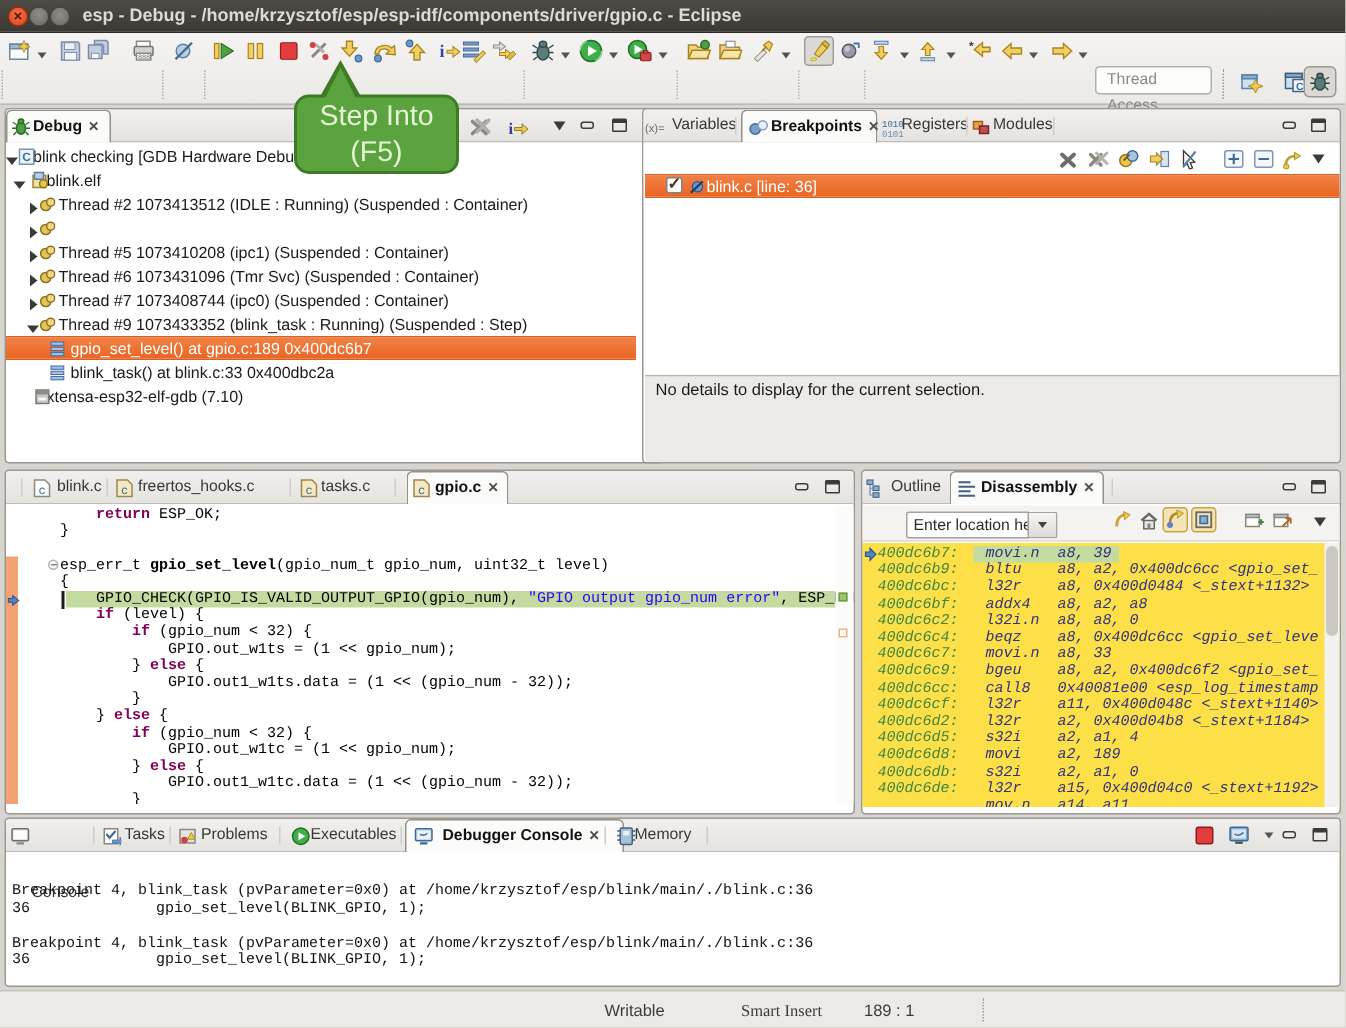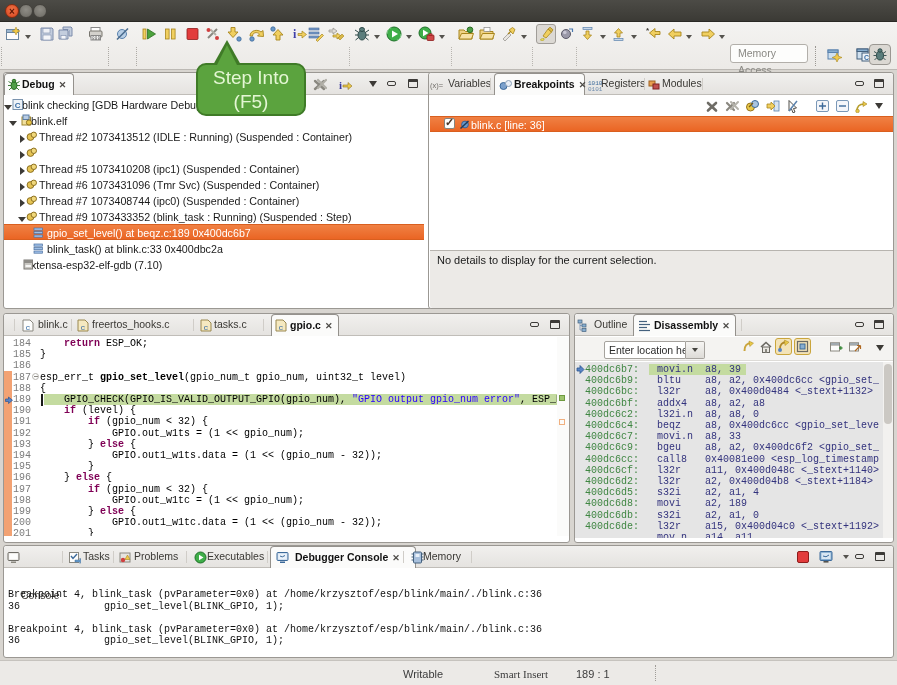--- a/index.html
+++ b/index.html
@@ -38,20 +38,21 @@
 .addr { color:#3f8642; }
 .asm { color:#32327d; }
 </style>
 </head>
 <body>
 
 <div class="abs" id="titlebar">
   <div class="winbtn" style="left:5px; background:radial-gradient(circle at 50% 40%, #ef7547, #d8431e); border:1px solid #872d11; color:#5e1505; font-size:10px; font-weight:bold; text-align:center; line-height:13px;">×</div>
   <div class="winbtn" style="left:19px; background:radial-gradient(circle at 50% 40%, #8f8d86, #6b6962); border:1px solid #44423d;"></div>
   <div class="winbtn" style="left:33px; background:radial-gradient(circle at 50% 40%, #8f8d86, #6b6962); border:1px solid #44423d;"></div>
+  <div id="title-text">esp - Debug - /home/krzysztof/esp/esp-idf/components/driver/gpio.c - Eclipse</div>
 </div>
 
 <div class="abs" id="toolbar">
   <div id="tb-icons">
   <div class="tbsep" style="left:1px;"></div>
 
   <svg class="abs" style="left:5px; top:4px;" width="16" height="16">
         <rect x="1.5" y="3.5" width="12" height="10" fill="#fdfdfc" stroke="#6b86a0"></rect>
         <rect x="1.5" y="3.5" width="12" height="3" fill="#9db8d2" stroke="#6b86a0"></rect>
         <path d="M11 1 L12.2 3.8 L15 5 L12.2 6.2 L11 9 L9.8 6.2 L7 5 L9.8 3.8 Z" fill="#f0c94a" stroke="#a8861c" stroke-width="0.5"></path>
@@ -249,21 +250,21 @@
       <g stroke="#2e4a49" stroke-width="0.9">
         <line x1="4.5" y1="6" x2="2" y2="4.5"></line>
         <line x1="11.5" y1="6" x2="14" y2="4.5"></line>
         <line x1="4.5" y1="8.5" x2="1.5" y2="8.5"></line>
         <line x1="11.5" y1="8.5" x2="14.5" y2="8.5"></line>
         <line x1="4.5" y1="11" x2="2.5" y2="13"></line>
         <line x1="11.5" y1="11" x2="13.5" y2="13"></line>
       </g>
     </svg>
 
-  <div class="abs" style="left:730px; top:22px; width:78px; height:19px; background:#fdfdfc; border:1px solid #b2afaa; border-radius:3px; color:#8a8984; line-height:17px; padding-left:7px; font-size:10.5px;">Memory Access</div>
+  <div class="abs" style="left:730px; top:22px; width:78px; height:19px; background:#fdfdfc; border:1px solid #b2afaa; border-radius:3px; color:#8a8984; line-height:17px; padding-left:7px; font-size:10.5px;">Thread Access</div>
   <div class="abs" style="left:815px; top:24px; width:1px; height:20px; border-left:1px dotted #9a9792;"></div>
 </div>
 
 <div class="panel" id="debug-panel" style="left:3px; top:72px; width:440px; height:237px;">
   <div class="tabbar"></div>
   <div class="tab tab-active" style="left:0; width:70px; padding-left:17px;">Debug<span class="closex">✕</span></div>
   <svg class="abs" style="left:3px; top:5px; z-index:2;" width="14" height="14">
       <ellipse cx="7" cy="7.5" rx="3" ry="4" fill="#4f9e47" stroke="#2a6e24"></ellipse>
       <ellipse cx="7" cy="2.8" rx="1.8" ry="1.5" fill="#4f9e47" stroke="#2a6e24"></ellipse>
       <g stroke="#2a6e24" stroke-width="0.9">
@@ -277,21 +278,21 @@
     </svg>
   <div id="debug-tree" style="position:absolute; left:0; top:23px; right:0; bottom:0; overflow:hidden;">
     <div class="trow" style="left:18px; top:1px;">blink checking [GDB Hardware Debugging]</div>
     <div class="trow" style="left:27px; top:17px;">blink.elf</div>
     <div class="trow" style="left:35px; top:33px;">Thread #2 1073413512 (IDLE : Running) (Suspended : Container)</div>
     <div class="trow" style="left:35px; top:65px;">Thread #5 1073410208 (ipc1) (Suspended : Container)</div>
     <div class="trow" style="left:35px; top:81px;">Thread #6 1073431096 (Tmr Svc) (Suspended : Container)</div>
     <div class="trow" style="left:35px; top:97px;">Thread #7 1073408744 (ipc0) (Suspended : Container)</div>
     <div class="trow" style="left:35px; top:113px;">Thread #9 1073433352 (blink_task : Running) (Suspended : Step)</div>
     <div class="trow sel-orange" style="left:0; top:128px; width:420px;"></div>
-    <div class="trow" style="left:43px; top:129px; color:#fff; z-index:2;">gpio_set_level() at beqz.c:189 0x400dc6b7</div>
+    <div class="trow" style="left:43px; top:129px; color:#fff; z-index:2;">gpio_set_level() at gpio.c:189 0x400dc6b7</div>
     <div class="trow" style="left:43px; top:145px;">blink_task() at blink.c:33 0x400dbc2a</div>
     <div class="trow" style="left:27px; top:161px;">xtensa-esp32-elf-gdb (7.10)</div>
     
     <div class="expander exp-open" style="left:0px; top:3px;"></div>
     <div class="expander exp-open" style="left:5px; top:19px;"></div>
     <div class="expander exp-closed" style="left:16px; top:35px;"></div>
     <div class="expander exp-closed" style="left:16px; top:51px;"></div>
     <div class="expander exp-closed" style="left:16px; top:67px;"></div>
     <div class="expander exp-closed" style="left:16px; top:83px;"></div>
     <div class="expander exp-closed" style="left:16px; top:99px;"></div>
@@ -482,38 +483,20 @@
   <div class="minbox" style="right:30px; top:8px;"></div>
   <div class="maxbox" style="right:9px; top:6px;"></div>
   <div id="editor-body" style="position:absolute; left:0; top:23px; right:0; bottom:6px; overflow:hidden;">
 
     <div class="abs" style="left:0; top:34px; width:8px; height:172px; background:#f2a273;"></div>
 
     <svg class="abs" style="left:1px; top:59px;" width="9" height="9">
         <path d="M0.5 3 L3.5 3 L3.5 1 L7.5 4.25 L3.5 7.5 L3.5 5.5 L0.5 5.5 Z" fill="#5883c4" stroke="#2c5590" stroke-width="0.7"></path>
       </svg>
 
-    <div class="mono lnum" style="position:absolute; left:9px; top:1px; width:18px; text-align:right; line-height:11.2px;">184
-185
-186
-187
-188
-189
-190
-191
-192
-193
-194
-195
-196
-197
-198
-199
-200
-201</div>
 
     <div class="abs" style="left:28px; top:36px; width:7px; height:7px; border:1px solid #b5b3ae; border-radius:50%; background:#fcfcfb;"></div>
     <div class="abs" style="left:29.5px; top:39px; width:4px; height:1px; background:#8a8883;"></div>
 
     <div class="abs" style="left:40px; top:57px; width:513px; height:11px; background:#c4dba0;"></div>
 
     <div class="abs" style="left:37px; top:56.5px; width:2px; height:12px; background:#1a1a1a;"></div>
 
     <div class="mono" style="position:absolute; left:36px; top:1px; line-height:11.2px; color:#000;"><div>    <span class="kw">return</span> ESP_OK;</div><div>}</div><div>&nbsp;</div><div>esp_err_t <span class="fn">gpio_set_level</span>(gpio_num_t gpio_num, uint32_t level)</div><div>{</div><div>    GPIO_CHECK(GPIO_IS_VALID_OUTPUT_GPIO(gpio_num), <span class="str">"GPIO output gpio_num error"</span>, ESP_ERR_INVALID_ARG);</div><div>    <span class="kw">if</span> (level) {</div><div>        <span class="kw">if</span> (gpio_num &lt; 32) {</div><div>            GPIO.out_w1ts = (1 &lt;&lt; gpio_num);</div><div>        } <span class="kw">else</span> {</div><div>            GPIO.out1_w1ts.data = (1 &lt;&lt; (gpio_num - 32));</div><div>        }</div><div>    } <span class="kw">else</span> {</div><div>        <span class="kw">if</span> (gpio_num &lt; 32) {</div><div>            GPIO.out_w1tc = (1 &lt;&lt; gpio_num);</div><div>        } <span class="kw">else</span> {</div><div>            GPIO.out1_w1tc.data = (1 &lt;&lt; (gpio_num - 32));</div><div>        }</div></div>
 
@@ -573,21 +556,21 @@
       <rect x="1.5" y="3" width="9" height="8" fill="#fdfdfc" stroke="#8a8880"></rect>
       <rect x="1.5" y="3" width="9" height="2" fill="#b8cce0" stroke="#8a8880"></rect>
       <path d="M10 8 L13.5 8 M11.75 6.2 L11.75 9.8" stroke="#3c8a3c" stroke-width="1.4"></path>
     </svg>
   <svg class="abs" style="left:273px; top:26px;" width="14" height="14">
       <rect x="1.5" y="3" width="9" height="8" fill="#fdfdfc" stroke="#8a8880"></rect>
       <rect x="1.5" y="3" width="9" height="2" fill="#b8cce0" stroke="#8a8880"></rect>
       <path d="M7 11 L12.5 5.5 M12.5 5.5 L12.5 9 M12.5 5.5 L9 5.5" stroke="#b06820" stroke-width="1.2" fill="none"></path>
     </svg>
   <div class="abs" style="left:301px; top:31px; width:0; height:0; border-left:4.5px solid transparent; border-right:4.5px solid transparent; border-top:6px solid #3c3a36;"></div>
-  <div id="disasm-body" class="mono" style="position:absolute; left:0; top:48px; right:0; bottom:4px; overflow:hidden; background:#e5e5e5;">
+  <div id="disasm-body" class="mono" style="position:absolute; left:0; top:48px; right:0; bottom:4px; overflow:hidden; background:#fde047;font-style:italic;">
     <div class="abs" style="left:74px; top:2px; width:97px; height:11px; background:#c4dba0;"></div>
     <svg class="abs" style="left:1px; top:2px;" width="9" height="11">
         <path d="M1 4 L4 4 L4 1.5 L8 5.5 L4 9.5 L4 7 L1 7 Z" fill="#5883c4" stroke="#2c5590" stroke-width="0.8"></path>
       </svg>
     <div style="position:absolute; left:10px; top:2px; line-height:11.2px;"><div><span class="addr">400dc6b7:</span><span class="asm">   movi.n  a8, 39</span></div><div><span class="addr">400dc6b9:</span><span class="asm">   bltu    a8, a2, 0x400dc6cc &lt;gpio_set_</span></div><div><span class="addr">400dc6bc:</span><span class="asm">   l32r    a8, 0x400d0484 &lt;_stext+1132&gt;</span></div><div><span class="addr">400dc6bf:</span><span class="asm">   addx4   a8, a2, a8</span></div><div><span class="addr">400dc6c2:</span><span class="asm">   l32i.n  a8, a8, 0</span></div><div><span class="addr">400dc6c4:</span><span class="asm">   beqz    a8, 0x400dc6cc &lt;gpio_set_leve</span></div><div><span class="addr">400dc6c7:</span><span class="asm">   movi.n  a8, 33</span></div><div><span class="addr">400dc6c9:</span><span class="asm">   bgeu    a8, a2, 0x400dc6f2 &lt;gpio_set_</span></div><div><span class="addr">400dc6cc:</span><span class="asm">   call8   0x40081e00 &lt;esp_log_timestamp</span></div><div><span class="addr">400dc6cf:</span><span class="asm">   l32r    a11, 0x400d048c &lt;_stext+1140&gt;</span></div><div><span class="addr">400dc6d2:</span><span class="asm">   l32r    a2, 0x400d04b8 &lt;_stext+1184&gt;</span></div><div><span class="addr">400dc6d5:</span><span class="asm">   s32i    a2, a1, 4</span></div><div><span class="addr">400dc6d8:</span><span class="asm">   movi    a2, 189</span></div><div><span class="addr">400dc6db:</span><span class="asm">   s32i    a2, a1, 0</span></div><div><span class="addr">400dc6de:</span><span class="asm">   l32r    a15, 0x400d04c0 &lt;_stext+1192&gt;</span></div><div><span class="asm">            mov.n   a14, a11</span></div></div>
     
     <div class="abs" style="right:0; top:0; width:10px; height:100%; background:#f2f1ef;"></div>
     <div class="abs" style="right:1px; top:2px; width:8px; height:60px; background:#cbc8c3; border-radius:4px;"></div>
   </div>
 </div>

